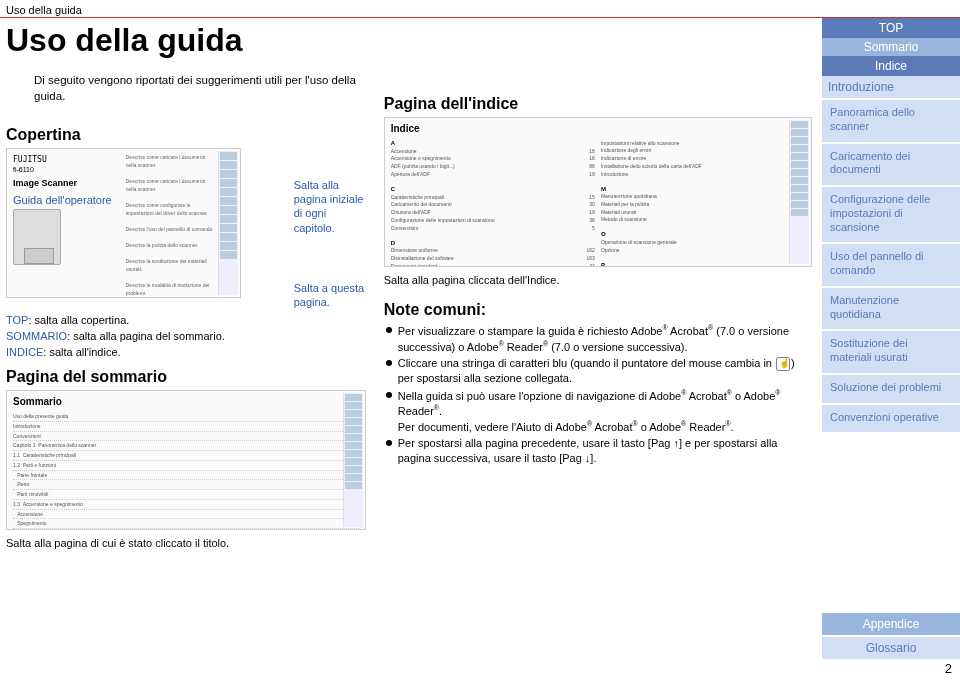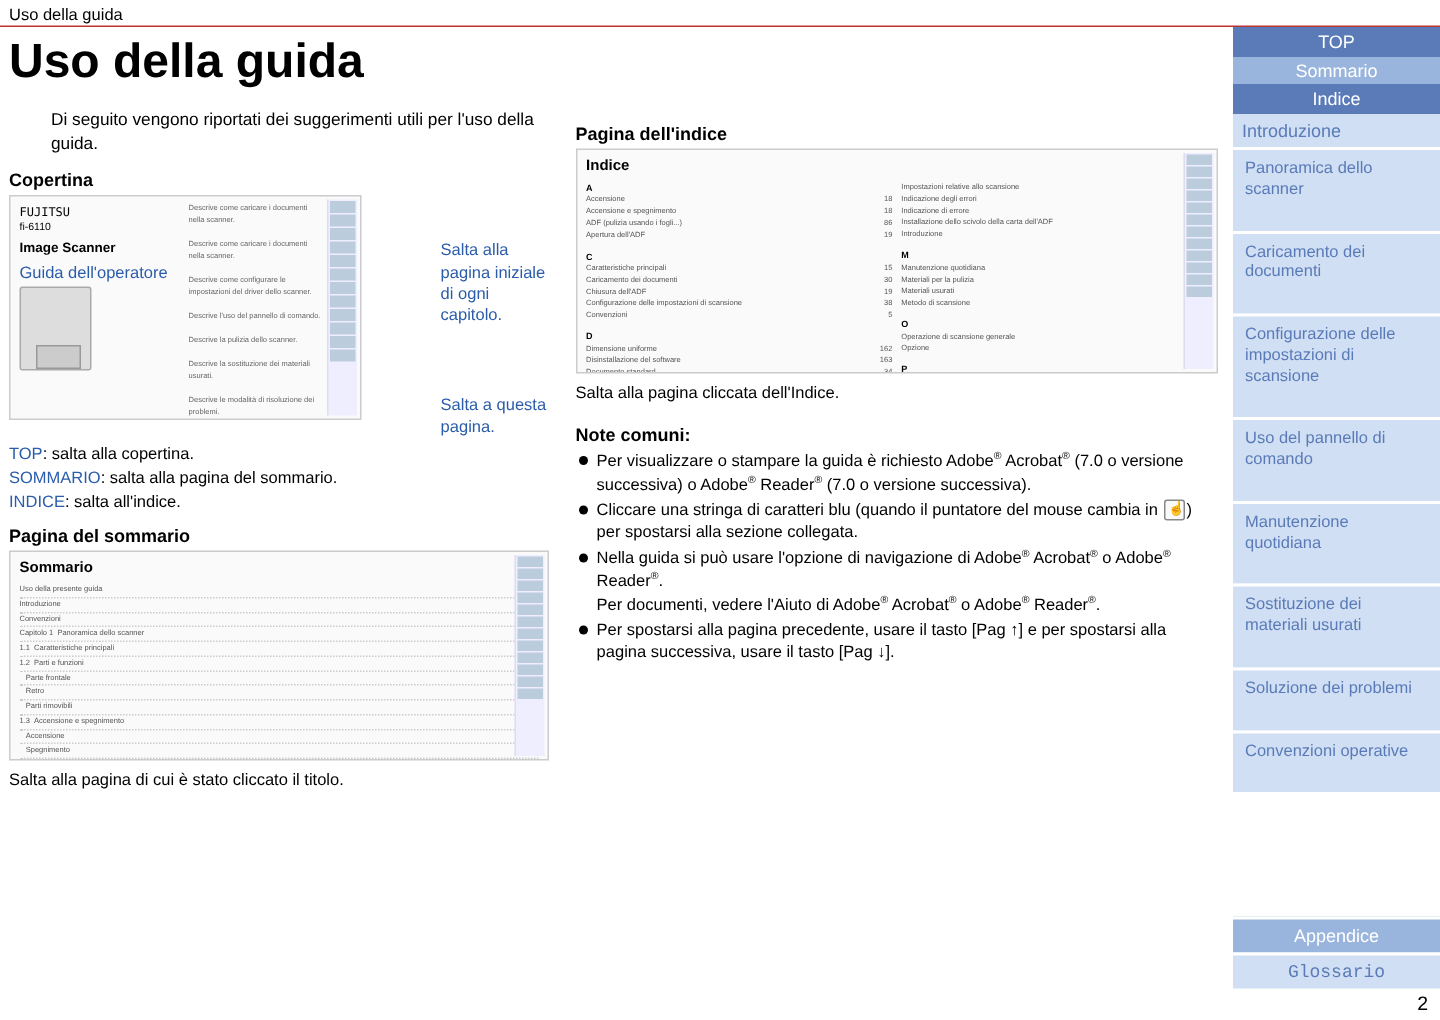--- a/index.html
+++ b/index.html
@@ -32,21 +32,21 @@
     font-weight: bold;
     margin: 4px 0 14px 0;
   }
   .cols {
     display: flex;
     gap: 18px;
   }
   .col { flex: 1; font-size: 11.5px; line-height: 1.35; }
   .col.left { flex: 1.05; }
   .col.mid { flex: 1.25; }
-  .sub { font-weight: bold; margin: 8px 0 2px 0; font-size: 12px;}
+  .sub { font-weight: bold; margin: 20px 0 2px 0; font-size: 16px;}
   .blue { color: #2a5caa; }
   .thumb {
     border: 1px solid #ccc;
     background: #fafafa;
     width: 100%;
     position: relative;
     overflow: hidden;
   }
   .thumb-cover { height: 150px; margin-bottom: 0; }
   .thumb-cover .brand { position:absolute; top:6px; left:6px; font-size:8px; font-family: monospace; }
@@ -110,26 +110,26 @@
     width: 138px;
     display:flex; flex-direction:column;
     font-size: 11px;
   }
   .sb-top { background:#d0dff3; }
   .sb-top .t1{ background:#5a7bb8; color:#fff; text-align:center; padding:3px 0; font-size:12px;}
   .sb-top .t2{ color:#fff; text-align:center; padding:2px 0; font-size:12px; background:#9ab5dd;}
   .sb-top .t3{ background:#5a7bb8; color:#fff; text-align:center; padding:3px 0; font-size:12px;}
   .sb-top .t4{ color:#5a7bb8; padding:4px 6px; font-size:12px;}
   .sb-group {
-    background:#d0dff3; color:#5a7bb8; padding:6px 8px 20px 8px; line-height:1.25;
+    background:#d0dff3; color:#5a7bb8; padding:6px 8px 8px 8px; line-height:1.25;
     border-top:2px solid #fff;
   }
   .sb-bottom { margin-top:auto; }
   .sb-bottom .ap{ background:#9ab5dd; color:#fff; text-align:center; padding:4px 0; font-size:12px; border-top:2px solid #fff;}
-  .sb-bottom .gl{ background:#d0dff3; color:#5a7bb8; text-align:center; padding:4px 0; font-size:12px; border-top:2px solid #fff;font-family:Liberation Mono, monospace;}
+  .sb-bottom .gl{ background:#d0dff3; color:#5a7bb8; text-align:center; padding:4px 0; font-size:12px; border-top:2px solid #fff;}
   .pagenum{
     text-align:right; font-size:13px; padding:2px 8px 4px 0; color:#000;
   }
 </style>
 </head>
 <body>
 
 <div class="topbar">Uso della guida</div>
 
 <div class="main">

